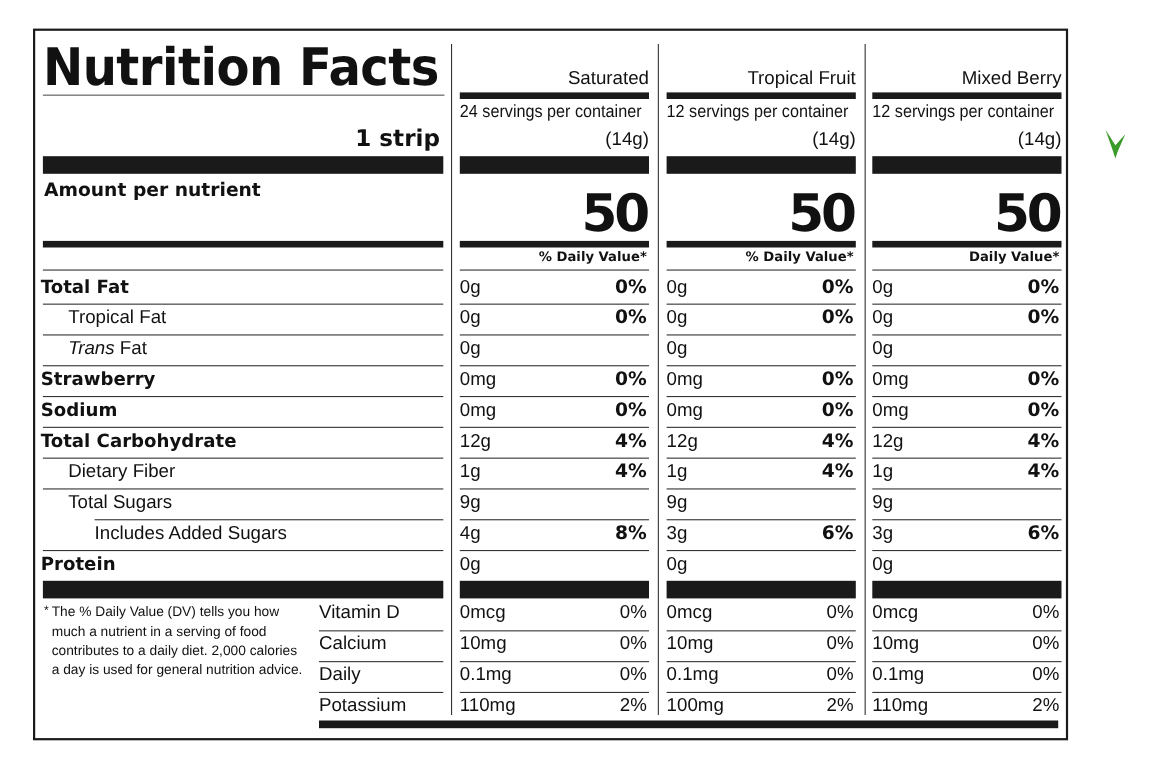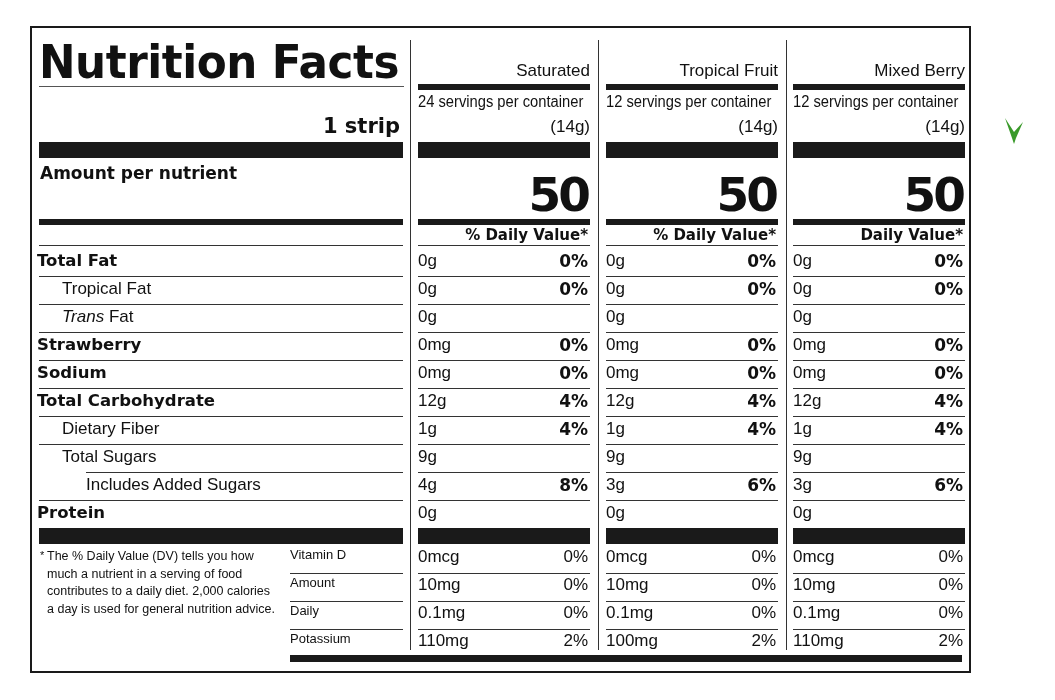--- a/index.html
+++ b/index.html
@@ -22,28 +22,28 @@
   .nut { position: absolute; left: 5px; font-size: 17px; white-space: nowrap; }
   .nut.bold { font-weight: 700; font-family: "DejaVu Sans", sans-serif; font-size: 16.5px; }
   .nut.i1 { left: 30px; }
   .nut.i2 { left: 54px; }
   .nut em { }
 
   .foot { position: absolute; left: 8px; top: 520px; width: 240px; font-size: 12.5px; line-height: 17.5px; }
   .foot .star { position: absolute; left: 0; top: -1px; font-size: 11px; }
   .foot .txt { padding-left: 7px; }
 
-  .vit { position: absolute; left: 258px; font-size: 13px; }
+  .vit { position: absolute; left: 258px; font-size: 17px; }
 
   .col { position: absolute; top: 12px; width: 172px; }
   .prod { position: absolute; right: 0; top: 21px; font-size: 17px; white-space: nowrap; }
   .servings { position: absolute; left: 0; top: 53px; font-size: 16px; white-space: nowrap; transform: scaleX(0.92); transform-origin: left top; }
   .grams { position: absolute; right: 0; top: 77px; font-size: 17px; }
   .cal-val { position: absolute; right: 2px; top: 127px; font-size: 47px; font-weight: 900; font-family: "DejaVu Sans", sans-serif; letter-spacing: -3px; }
-  .dv-head { position: absolute; right: 2px; top: 186px; font-size: 15px; font-weight: 700; font-family: "DejaVu Sans", sans-serif; white-space: nowrap; }
+  .dv-head { position: absolute; right: 2px; top: 186px; font-size: 12px; font-weight: 700; font-family: "DejaVu Sans", sans-serif; white-space: nowrap; }
 
   .cell-amt { position: absolute; left: 0; font-size: 17px; }
   .cell-pct { position: absolute; right: 2px; font-size: 17px; font-weight: 700; font-family: "DejaVu Sans", sans-serif; }
   .cell-pct.light { font-weight: 400; font-family: "Liberation Sans", sans-serif; }
 
   .logo { position: absolute; left: 1017px; top: 2px; width: 36px; height: 180px; }
   .logo-text { position: absolute; left: 36px; top: 180px; transform: rotate(-90deg); transform-origin: left top; font-family: "Liberation Serif", serif; font-size: 30px; white-space: nowrap; line-height: 36px; }
   .logo-spring { color: #3a9a2a; }
   .logo-sunday { color: #e3a828; }
   .leaf { position: absolute; left: -14px; top: 114px; width: 22px; height: 30px; }
@@ -86,21 +86,21 @@
   <div class="bar" style="left:7px; top:500px; width:364px; height:16px;"></div>
 
   <div class="foot">
     <span class="star">*</span>
     <div class="txt">The % Daily Value (DV) tells you how much a nutrient in a serving of food contributes to a daily diet. 2,000 calories a day is used for general nutrition advice.</div>
   </div>
 
   <div id="vit-labels">
       <div class="vit" style="top: 519px;">Vitamin D</div>
       <div class="rule" style="left: 258px; width: 113px; top: 545px;"></div>
-      <div class="vit" style="top: 547px;">Amount</div>
+      <div class="vit" style="top: 547px;">Calcium</div>
       <div class="rule" style="left: 258px; width: 113px; top: 573px;"></div>
       <div class="vit" style="top: 575px;">Daily</div>
       <div class="rule" style="left: 258px; width: 113px; top: 601px;"></div>
       <div class="vit" style="top: 603px;">Potassium</div>
     </div>
   <div class="bar" style="left:258px; top:627px; width:672px; height:7px;"></div>
 
   <div class="vline" style="left:378px; top:12px; height:610px;"></div>
   <div class="vline" style="left:566px; top:12px; height:610px;"></div>
   <div class="vline" style="left:754px; top:12px; height:610px;"></div>

